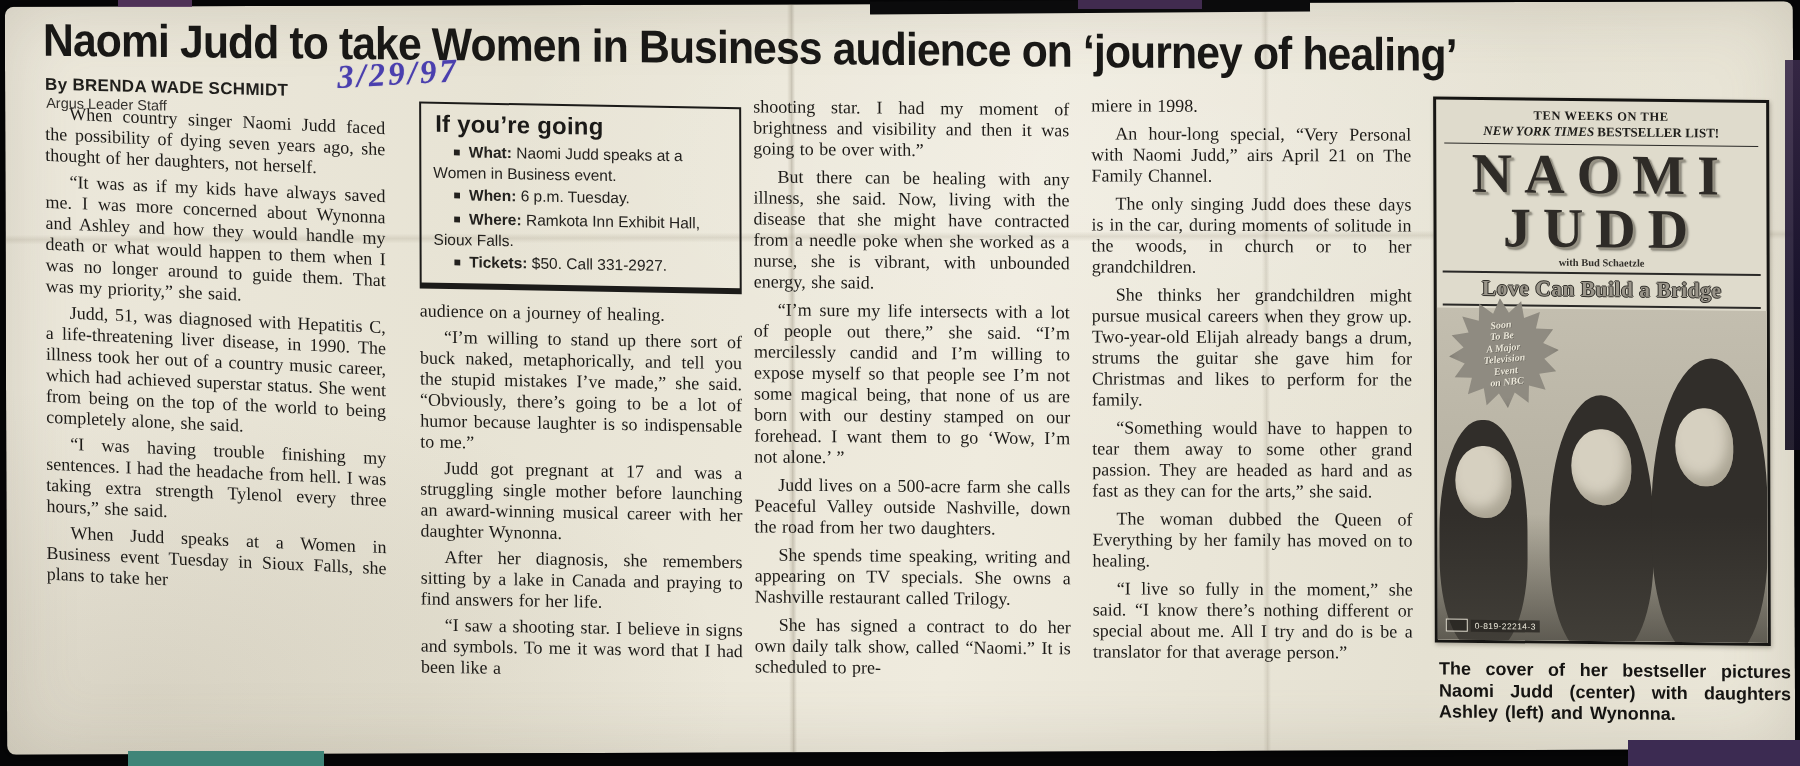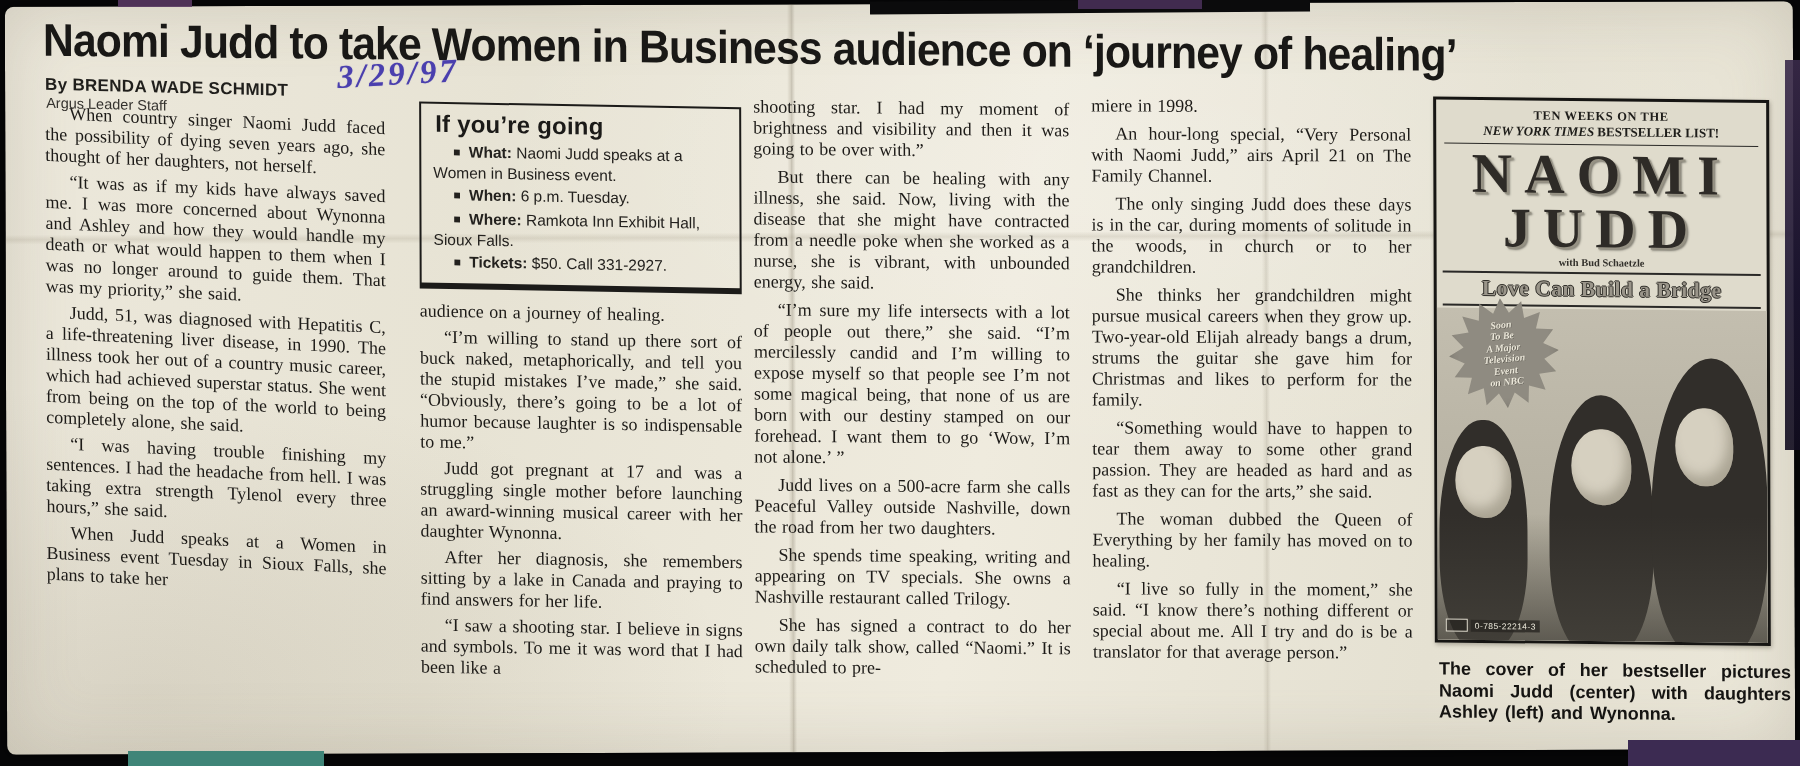--- a/index.html
+++ b/index.html
@@ -208,21 +208,21 @@
             <div class="hair"></div>
             <div class="face"></div>
           </div>
         <div class="head head-wynonna">
             <div class="hair"></div>
             <div class="face"></div>
           </div>
         <div class="photo-shade"></div>
         <div class="isbn">
           <span class="isbn-logo"></span>
-          <span class="isbn-num">0-785-22214-3</span>
+          <span class="isbn-num">0-819-22214-3</span>
         </div>
       </div>
       <div class="starburst">
         <div class="star-shape"></div>
         <div class="star-text">Soon
 To Be
 A Major
 Television
 Event
 on NBC</div>

